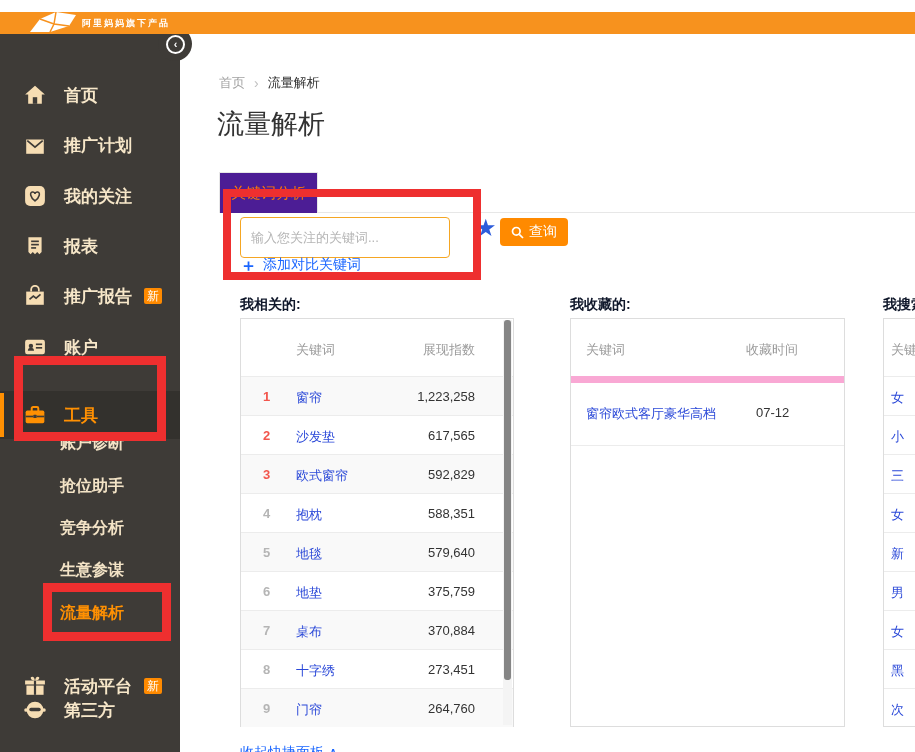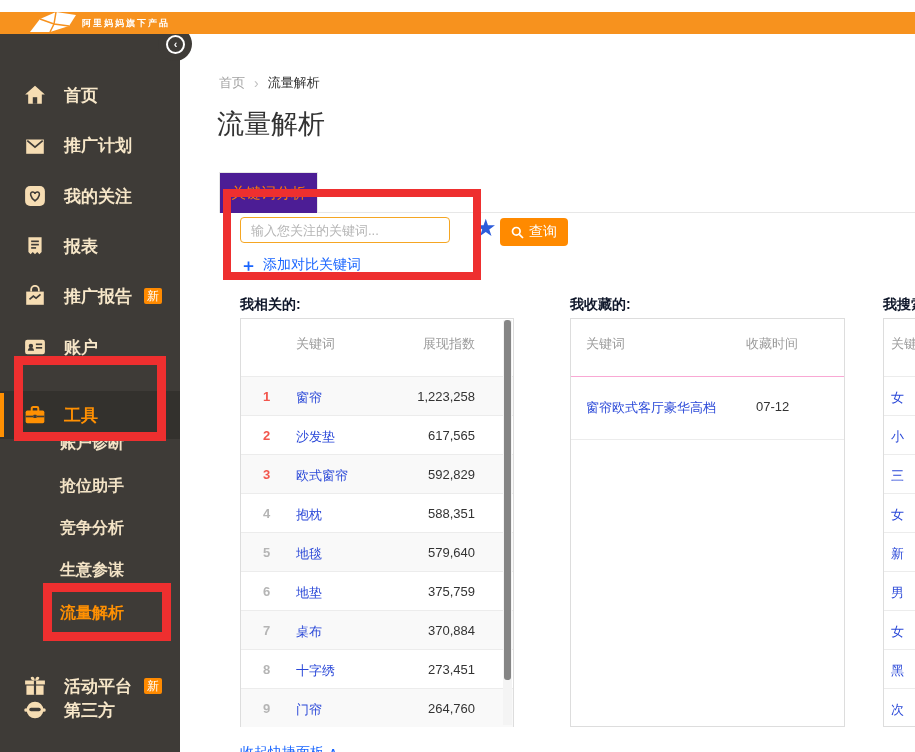--- a/index.html
+++ b/index.html
@@ -29,49 +29,49 @@
   
   .main{position:absolute;left:180px;top:22px;width:735px;height:730px;background:#fff;}
   .breadcrumb{position:absolute;left:219px;top:74px;font-size:13px;color:#a3a3a3;display:flex;gap:9px;align-items:center;}
   .breadcrumb .sep{color:#c0c0c0;font-size:14px;}
   .breadcrumb .current{color:#333;}
   .page-title{position:absolute;left:217px;top:106px;font-size:27px;color:#333;}
   .tab{position:absolute;left:219px;top:172px;width:99px;height:41px;background:#4c1d95;border:1px solid #e7e7e7;border-bottom:none;
     color:#ff7b00;font-size:15px;display:flex;align-items:center;justify-content:center;box-sizing:border-box;cursor:pointer;z-index:2;}
   .tab-line{position:absolute;left:318px;top:212px;width:597px;height:1px;background:#e7e7e7;}
   
-  .kw-input{position:absolute;left:240px;top:217px;width:210px;height:26px;border:1px solid #f5a623;border-radius:4px;
+  .kw-input{position:absolute;left:240px;top:217px;width:210px;height:41px;border:1px solid #f5a623;border-radius:4px;
     padding:0 10px;font-size:13px;color:#333;box-sizing:border-box;outline:none;font-family:inherit;}
   .kw-input::placeholder{color:#b5b5b5;}
   .fav-star{position:absolute;left:475px;top:216px;font-size:24px;color:#2d5cdb;line-height:1;cursor:pointer;}
   .query-btn{position:absolute;left:500px;top:218px;height:28px;background:#ff8a00;border:none;border-radius:4px;
     color:#fff;font-size:14px;display:flex;align-items:center;gap:5px;padding:0 11px;cursor:pointer;font-family:inherit;}
   .add-link{position:absolute;left:240px;top:256px;font-size:14px;color:#1a66ff;display:flex;align-items:center;gap:6px;cursor:pointer;}
   .add-link .plus{font-size:17px;font-weight:bold;line-height:1;}
   
   .sec-label{position:absolute;top:296px;font-size:14px;font-weight:bold;color:#0f172a;white-space:nowrap;}
   .tbl{position:absolute;top:318px;height:409px;background:#fff;border:1px solid #ddd;box-sizing:border-box;}
   .t-head{position:relative;height:57px;color:#9b9b9b;font-size:13px;}
-  .t-head span{position:absolute;top:16px;text-align:right;}
+  .t-head span{position:absolute;top:22px;text-align:right;}
   .t1{left:240px;width:274px;}
   .t1 .h-kw{left:55px;}
   .t1 .h-val{right:38px;}
   .t1-row{position:relative;height:38px;border-top:1px solid #ececec;font-size:13px;}
   .t1-row:nth-child(odd){background:#f9f9f9;}
   .t1-row span{position:absolute;top:12px;}
   .t1-row .rk{left:22px;color:#b5b5b5;font-weight:bold;}
   .t1-row:nth-child(-n+3) .rk{color:#f2564d;}
   .t1-row .kw{left:55px;color:#2b49d8;cursor:pointer;}
   .t1-row .val{right:38px;color:#333;}
   .t1-scroll{position:absolute;right:1px;top:1px;width:9px;height:405px;background:#f4f4f4;}
   .t1-thumb{position:absolute;left:1px;top:0;width:7px;height:360px;background:#858585;border-radius:3px;}
   .t2{left:570px;width:275px;}
   .t2 .h-kw{left:15px;}
   .t2 .h-time{left:175px;}
-  .t2-row{position:relative;height:62px;border-top:1px solid #f9a8d4;border-bottom:1px solid #ececec;font-size:13px;}
+  .t2-row{position:relative;height:62px;border-top:7px solid #f9a8d4;border-bottom:1px solid #ececec;font-size:13px;}
   .t2-row span{position:absolute;top:22px;}
   .t2-row .kw{left:15px;color:#2b49d8;cursor:pointer;}
   .t2-row .time{left:185px;color:#333;}
   .t3{left:883px;width:220px;}
   .t3 .h-kw{left:7px;}
   .t3-row{position:relative;height:38px;border-top:1px solid #ececec;font-size:13px;}
   .t3-row span{position:absolute;top:12px;left:7px;color:#2b49d8;cursor:pointer;white-space:nowrap;}
   .panel-toggle{position:absolute;left:240px;top:744px;font-size:14px;color:#1a66ff;white-space:nowrap;cursor:pointer;}
   
   .annot{position:absolute;border:8px solid #ee2f2f;box-sizing:border-box;z-index:50;pointer-events:none;}

